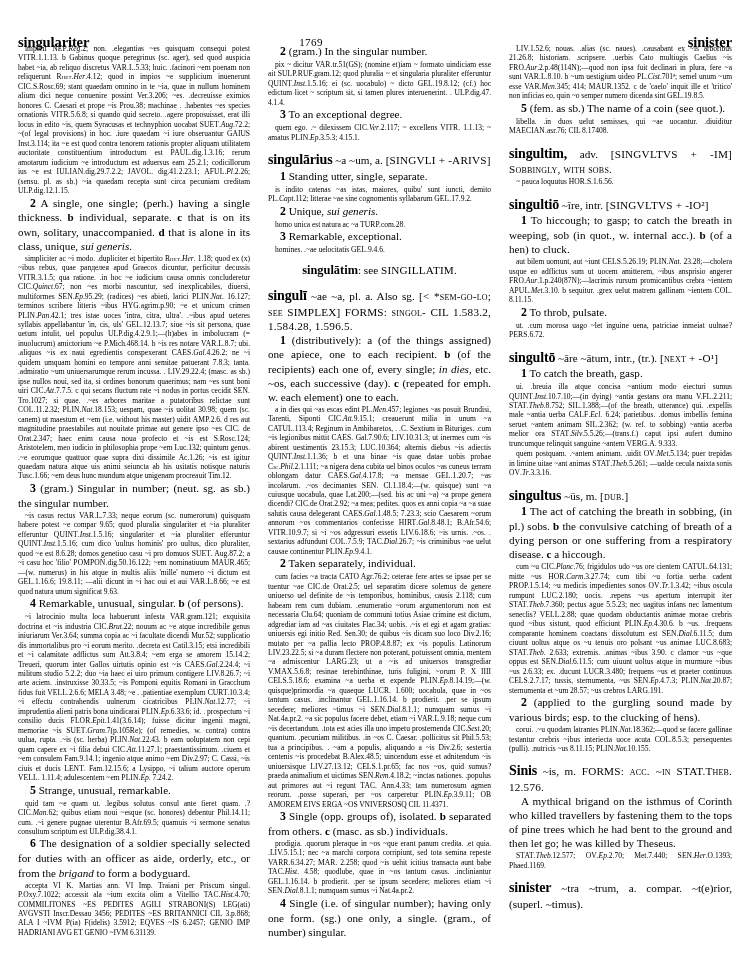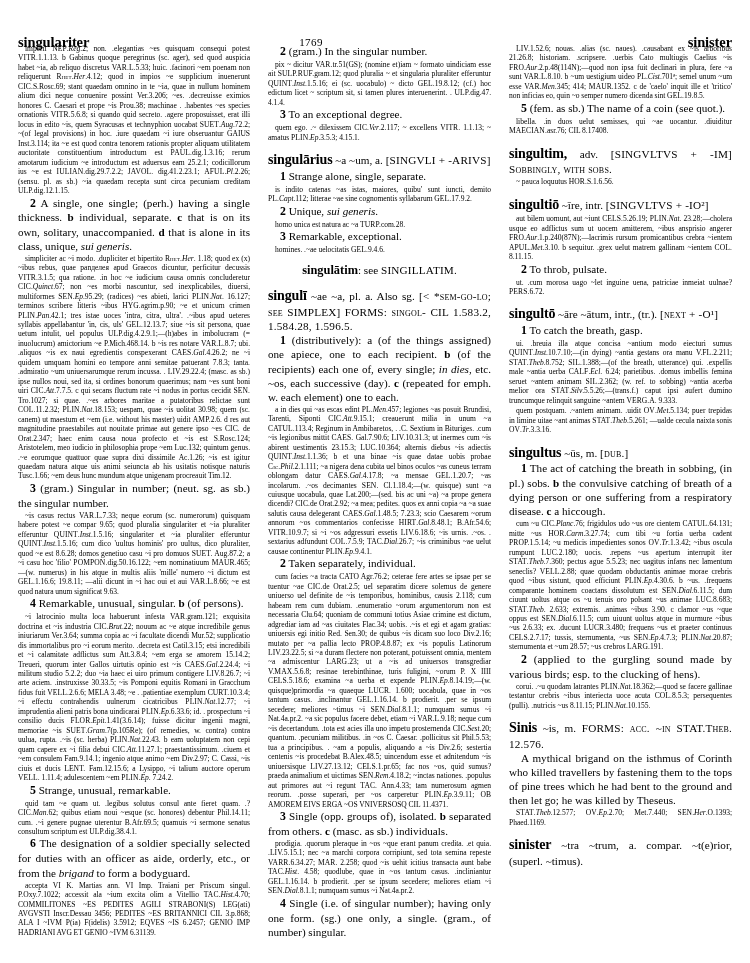--- a/index.html
+++ b/index.html
@@ -87,21 +87,21 @@
         <p class="quot"><span>quid tam ~e quam ut. .legibus solutus consul ante fieret quam. .? <span class="au">CIC</span>.<i>Man</i>.62; quibus etiam noui ~esque (sc. honores) debentur Phil.14.11; cum. .~i genere pugnae uterentur B.Afr.69.5; quamuis ~i sermone senatus consultum scriptum est <span class="au">ULP.</span>dig.38.4.1.</span></p>
         <p class="sense"><span class="num">6</span> <span>The designation of a soldier specially selected for duties with an officer as aide, orderly, etc., or from the <i>brigand</i> to form a bodyguard.</span></p>
         <p class="quot"><span>accepta VI K. Martias ann. VI Imp. Traiani per Priscum singul. P.Oxy.7.1022; accessit ala ~ium excita olim a Vitellio <span class="au">TAC</span>.<i>Hist</i>.4.70; COMMILITONES ~ES PEDITES AGILI STRABONI(S) LEG(ati) AVGVSTI Inscr.Dessau 3456; PEDITES ~ES BRITANNICI CIL 3.p.868; ALA I ~IVM P(ia) F(idelis) 3.5912; EQVES ~IS 6.2457; GENIO IMP HADRIANI AVG ET GENIO ~IVM 6.31139.</span></p>
       </div>
     <div class="col">
         <p class="sense"><span class="num">2</span> <span>(gram.) In the singular number.</span></p>
         <p class="quot"><span>pix ~ dicitur <span class="au">VAR.</span>tr.51(GS); (nomine et)iam ~ formato uindiciam esse ait <span class="au">SULP.</span><span class="au">RUF.</span>gram.12; quod pluralia ~ et singularia pluraliter efferuntur <span class="au">QUINT</span>.<i>Inst</i>.1.5.16; ei (sc. uocabulo) ~ dicto <span class="au">GEL.</span>19.8.12; (cf.) hoc edictum licet ~ scriptum sit, si tamen plures interuenerint. . <span class="au">ULP.</span>dig.47. 4.1.4.</span></p>
         <p class="sense"><span class="num">3</span> <span>To an exceptional degree.</span></p>
         <p class="quot"><span>quem ego. .~ dilexissem <span class="au">CIC</span>.<i>Ver</i>.2.117; ~ excellens <span class="au">VITR.</span> 1.1.13; ~ amatus <span class="au">PLIN</span>.<i>Ep</i>.3.5.3; 4.15.1.</span></p>
         <p class="lemma"><span class="hw">singulārius</span> <span class="gram">~a ~um, a.</span> <span class="etym">[SINGVLI + -ARIVS]</span></p>
-        <p class="sense"><span class="num">1</span> <span>Strange alone, single, separate.</span></p>
+        <p class="sense"><span class="num">1</span> <span>Standing utter, single, separate.</span></p>
         <p class="quot"><span>is indito catenas ~as istas, maiores, quibu' sunt iuncti, demito <span class="au">PL</span>.<i>Capt</i>.112; litterae ~ae sine cognomentis syllabarum <span class="au">GEL.</span>17.9.2.</span></p>
         <p class="sense"><span class="num">2</span> <span>Unique, <i>sui generis</i>.</span></p>
         <p class="quot"><span>homo unica est natura ac ~a <span class="au">TURP.</span>com.28.</span></p>
         <p class="sense"><span class="num">3</span> <span>Remarkable, exceptional.</span></p>
         <p class="quot"><span>homines. .~ae uelocitatis <span class="au">GEL.</span>9.4.6.</span></p>
         <p class="xref"><span class="hw">singulātim</span><span>: see <span class="sc">SINGILLATIM</span>.</span></p>
         <p class="lemma"><span class="hw">singulī</span> <span class="gram">~ae ~a, pl. a. Also sg.</span> <span class="etym">[&lt; *sem-go-lo; see SIMPLEX] FORMS: singol- CIL 1.583.2, 1.584.28, 1.596.5.</span></p>
         <p class="sense"><span class="num">1</span> <span>(distributively): a (of the things assigned) one apiece, one to each recipient.   <span class="sub">b</span> (of the recipients) each one of, every single; <i>in dies</i>, etc. ~os, each successive (day).   <span class="sub">c</span> (repeated for emph. w. each element) one to each.</span></p>
         <p class="quot"><span>a in dies qui ~as escas edint <span class="au">PL</span>.<i>Men</i>.457; legiones ~as posuit Brundisi, Tarenti, Siponti <span class="au">CIC</span>.<i>Att</i>.9.15.1; creauerunt milia in unum ~a <span class="au">CATUL.</span>113.4; Reginum in Ambibaretos, . .C. Sextium in Bituriges. .cum ~is legionibus mittit <span class="au">CAES.</span> Gal.7.90.6; <span class="au">LIV.</span>10.31.3; ut inermes cum ~is abirent uestimentis 23.15.3; <span class="au">LUC.</span>10.364; alternis diebus ~is adiectis <span class="au">QUINT</span>.<i>Inst</i>.1.1.36;   b et una binae ~is quae datae uobis probae <span class="au">Cic</span>.<i>Phil</i>.2.1.111; ~a nigera dena cubita uel binos oculos ~as cuneus terram oblongam datur <span class="au">CAES</span>.<i>Gal</i>.4.17.8; ~a mensae <span class="au">GEL.</span>1.20.7; ~as incolarum. .~os decimantes <span class="au">SEN.</span> Cl.1.18.4;—(w. quisque) sunt ~a cuiusque uocabula, quae Lat.200;—(sed. bis ac uni ~a) ~a prope genera dicendi? <span class="au">CIC.</span>de Orat.2.92; ~a mea; pedites. quos ex anni copia ~a ~a suae salutis causa delegerant <span class="au">CAES</span>.<i>Gal</i>.1.48.5; 7.23.3; scio Caesarem ~orum annorum ~os commentarios confecisse <span class="au">HIRT</span>.<i>Gal</i>.8.48.1;   B.Afr.54.6; <span class="au">VITR.</span>10.9.7; si ~i ~os adgressuri essetis <span class="au">LIV.</span>6.18.6; ~is urnis. .~os. . sextarius adfundunt <span class="au">COL.</span>7.5.9; <span class="au">TAC</span>.<i>Dial</i>.26.7; ~is criminibus ~ae uelut causae continentur <span class="au">PLIN</span>.<i>Ep</i>.9.4.1.</span></p>
         <p class="sense"><span class="num">2</span> <span>Taken separately, individual.</span></p>
@@ -110,20 +110,21 @@
         <p class="quot"><span>prodigia. .quorum pleraque in ~os ~que erant panum credita. .et quia. .<span class="au">LIV.</span>5.15.1; nec ~a marchi corpora corripiunt, sed tota semina repeste <span class="au">VARR.</span>6.34.27; <span class="au">MAR.</span> 2.258; quod ~is uehit icitius transacta aunt babe <span class="au">TAC</span>.<i>Hist</i>. 4.58; quodlube, quae in ~os tantum casus. .incliniantur <span class="au">GEL.</span>1.16.14.   b prodierit. .per se ipsum secedere; meliores etiam ~i <span class="au">SEN</span>.<i>Dial</i>.8.1.1; numquam sumus ~i Nat.4a.pr.2.</span></p>
         <p class="sense"><span class="num">4</span> <span>Single (i.e. of singular number); having only one form.    (sg.) one only, a single.    (gram., of number) singular.</span></p>
       </div>
     <div class="col">
         <p class="quot contin"><span><span class="au">LIV.</span>1.52.6; nouas. .alias (sc. naues). .causabant ex ~is arboribus 21.26.8; historiam. .scripsere. .uerbis Cato multiugis Caelius ~is <span class="au">FRO</span>.<i>Aur</i>.2.p.48(114N);—quod non ipsa fuit declinari in plura, fere ~a sunt <span class="au">VAR.</span>L.8.10.   b ~um uestigium uideo <span class="au">PL</span>.<i>Cist</i>.701ª; semel unum ~um esse <span class="au">VAR</span>.<i>Men</i>.345; 414; <span class="au">MAUR.</span>1352.   c de 'caelo' inquit ille et 'tritico' non inficias eo, quin ~o semper numero dicenda sint <span class="au">GEL.</span>19.8.5.</span></p>
         <p class="sense"><span class="num">5</span> <span>(fem. as sb.) The name of a coin (see quot.).</span></p>
         <p class="quot"><span>libella. .in duos uelut semisses, qui ~ae uocantur. .diuiditur <span class="au">MAECIAN.</span>asr.76; CIL 8.17408.</span></p>
         <p class="lemma"><span class="hw">singultim,</span> <span class="gram">adv.</span> <span class="etym">[SINGVLTVS + -IM] Sobbingly, with sobs.</span></p>
         <p class="quot"><span>~ pauca loquutus <span class="au">HOR.</span>S.1.6.56.</span></p>
         <p class="lemma"><span class="hw">singultiō</span> <span class="gram">~īre, intr.</span> <span class="etym">[SINGVLTVS + -IO²]</span></p>
+        <p class="sense"><span class="num">1</span> <span>To hiccough; to gasp; to catch the breath in weeping, sob (in quot., w. internal acc.).   <span class="sub">b</span> (of a hen) to cluck.</span></p>
         <p class="quot"><span>aut bilem uomunt, aut ~iunt <span class="au">CELS.</span>5.26.19; <span class="au">PLIN</span>.<i>Nat</i>. 23.28;—cholera usque eo adflictus sum ut uocem amitterem, ~ibus ansprisio angerer <span class="au">FRO</span>.<i>Aur</i>.1.p.240(87N);—lacrimis rursum promicantibus crebra ~ientem <span class="au">APUL</span>.<i>Met</i>.3.10.   b sequitur. .grex uelut matrem gallinam ~ientem <span class="au">COL.</span> 8.11.15.</span></p>
         <p class="sense"><span class="num">2</span> <span>To throb, pulsate.</span></p>
         <p class="quot"><span>ut. .cum morosa uago ~let inguine uena, patriciae inmeiat uulnae? <span class="au">PERS.</span>6.72.</span></p>
         <p class="lemma"><span class="hw">singultō</span> <span class="gram">~āre ~ātum, intr., (tr.).</span> <span class="etym">[next + -O¹]</span></p>
         <p class="sense"><span class="num">1</span> <span>To catch the breath, gasp.</span></p>
         <p class="quot"><span>ui. .breuia illa atque concisa ~antium modo eiecturi sumus <span class="au">QUINT</span>.<i>Inst</i>.10.7.10;—(in dying) ~antia gestans ora manu V.<span class="au">FL.</span>2.211; <span class="au">STAT</span>.<i>Theb</i>.8.752; <span class="au">SIL.</span>1.388;—(of the breath, utterance) qui. .expellis male ~antia uerba <span class="au">CALF</span>.<i>Ecl</i>. 6.24; parietibus. .domus imbellis femina seruet ~antem animam <span class="au">SIL.</span>2.362; (w. ref. to sobbing) ~antia acerba melior ora <span class="au">STAT</span>.<i>Silv</i>.5.5.26;—(trans.f.) caput ipsi aufert dumino truncumque relinquit sanguine ~antem <span class="au">VERG.</span>A. 9.333.</span></p>
         <p class="quot"><span>quem postquam. .~antem animam. .uidit <span class="au">OV</span>.<i>Met</i>.5.134; puer trepidas in limine uitae ~ant animas <span class="au">STAT</span>.<i>Theb</i>.5.261; —ualde cecula naixta sonis <span class="au">OV</span>.<i>Tr</i>.3.3.16.</span></p>
         <p class="lemma"><span class="hw">singultus</span> <span class="gram">~ūs, m.</span> <span class="etym">[dub.]</span></p>
         <p class="sense"><span class="num">1</span> <span>The act of catching the breath in sobbing, (in pl.) sobs.   <span class="sub">b</span> the convulsive catching of breath of a dying person or one suffering from a respiratory disease.   <span class="sub">c</span> a hiccough.</span></p>
         <p class="quot"><span>cum ~u <span class="au">CIC</span>.<i>Planc</i>.76; frigidulos udo ~us ore cientem <span class="au">CATUL.</span>64.131; mitte ~us <span class="au">HOR</span>.<i>Carm</i>.3.27.74; cum tibi ~u fortia uerba cadent <span class="au">PROP.</span>1.5.14; ~u medicis impedientes sonos <span class="au">OV</span>.<i>Tr</i>.1.3.42; ~ibus oscula rumpunt <span class="au">LUC.</span>2.180; uocis. .repens ~us apertum interrupit iter <span class="au">STAT</span>.<i>Theb</i>.7.360; pectus ague 5.5.23; nec uagitus infans nec lamentum seneclis? <span class="au">VELL.</span>2.88; quae quodam obductantis animae morae crebris quod ~ibus sistunt, quod efficiunt <span class="au">PLIN</span>.<i>Ep</i>.4.30.6.   b ~us. .frequens comparante hominem coactans dissolutum est <span class="au">SEN</span>.<i>Dial</i>.6.11.5; dum ciuunt uoltus atque os ~u tenuis oro polsant ~us animae <span class="au">LUC.</span>8.683; <span class="au">STAT</span>.<i>Theb</i>. 2.633; extremis. .animas ~ibus 3.90.   c clamor ~us ~que oppus est <span class="au">SEN</span>.<i>Dial</i>.6.11.5; cum uiuunt uoltus atque in murmure ~ibus ~us 2.6.33; ex. .ducunt <span class="au">LUCR.</span>3.480; frequens ~us et praeter continuus <span class="au">CELS.</span>2.7.17; tussis, sternumenta, ~us <span class="au">SEN</span>.<i>Ep</i>.4.7.3; <span class="au">PLIN</span>.<i>Nat</i>.20.87; sternumenta et ~um 28.57; ~us crebros <span class="au">LARG.</span>191.</span></p>

